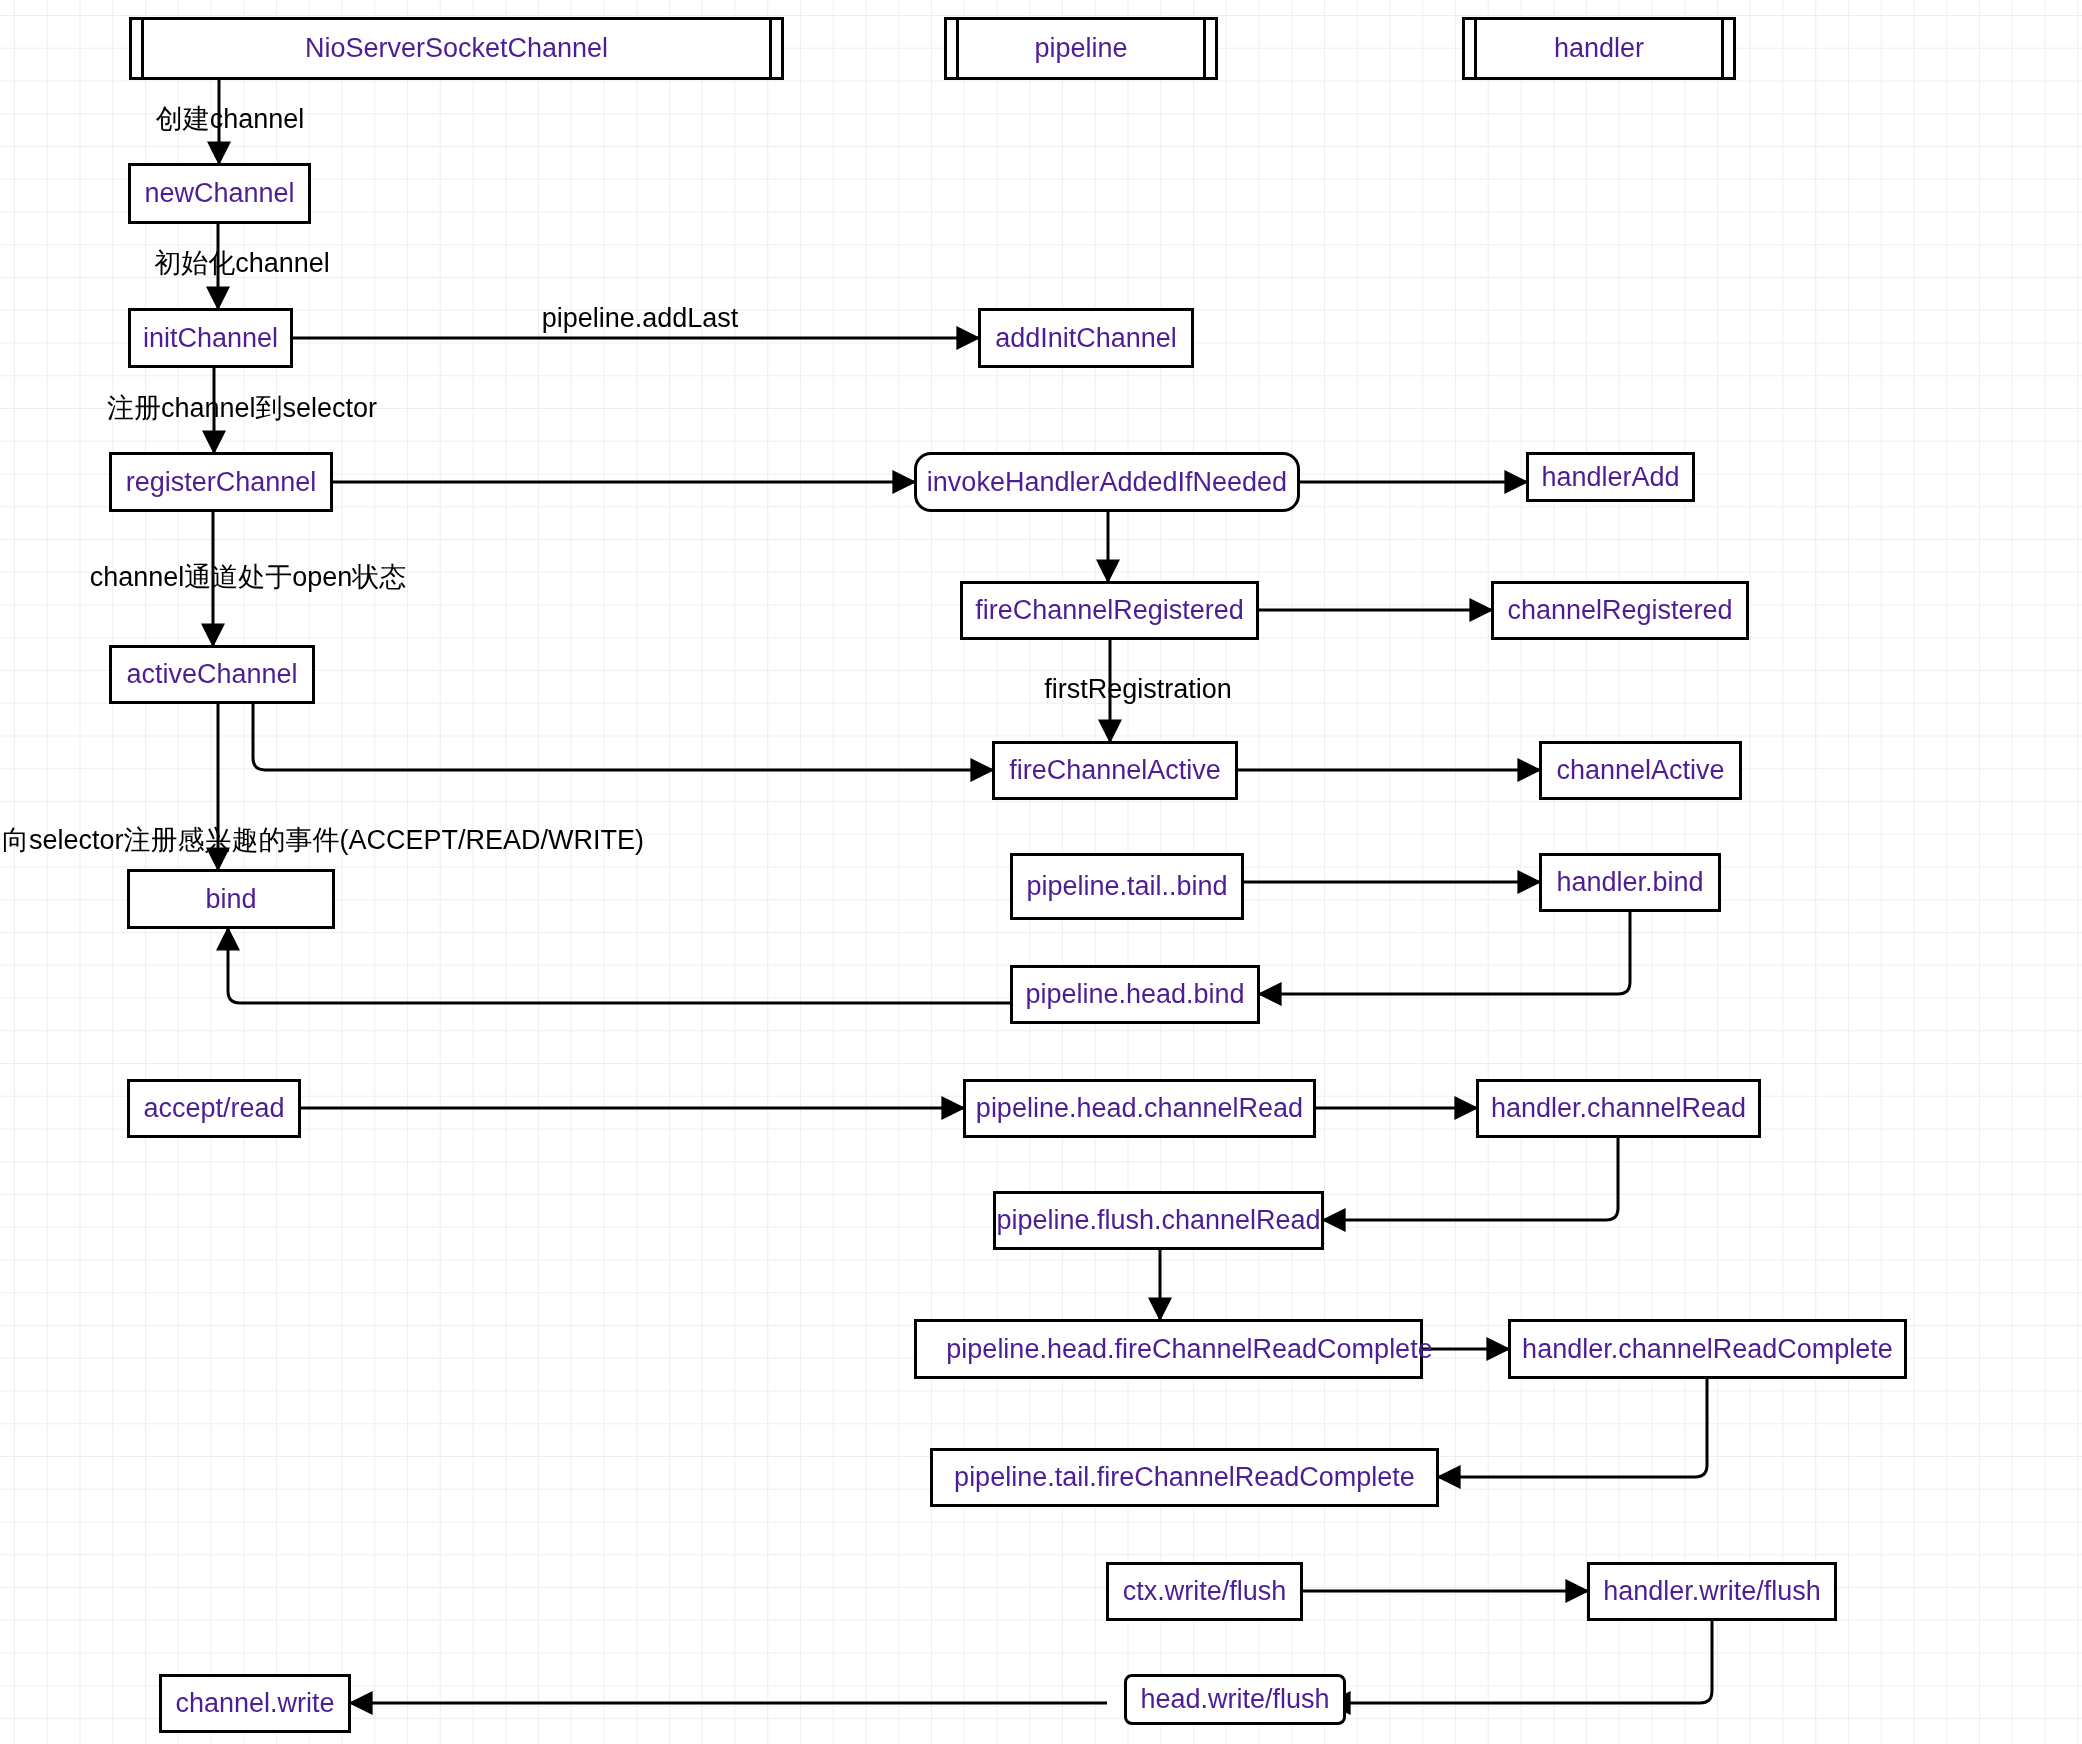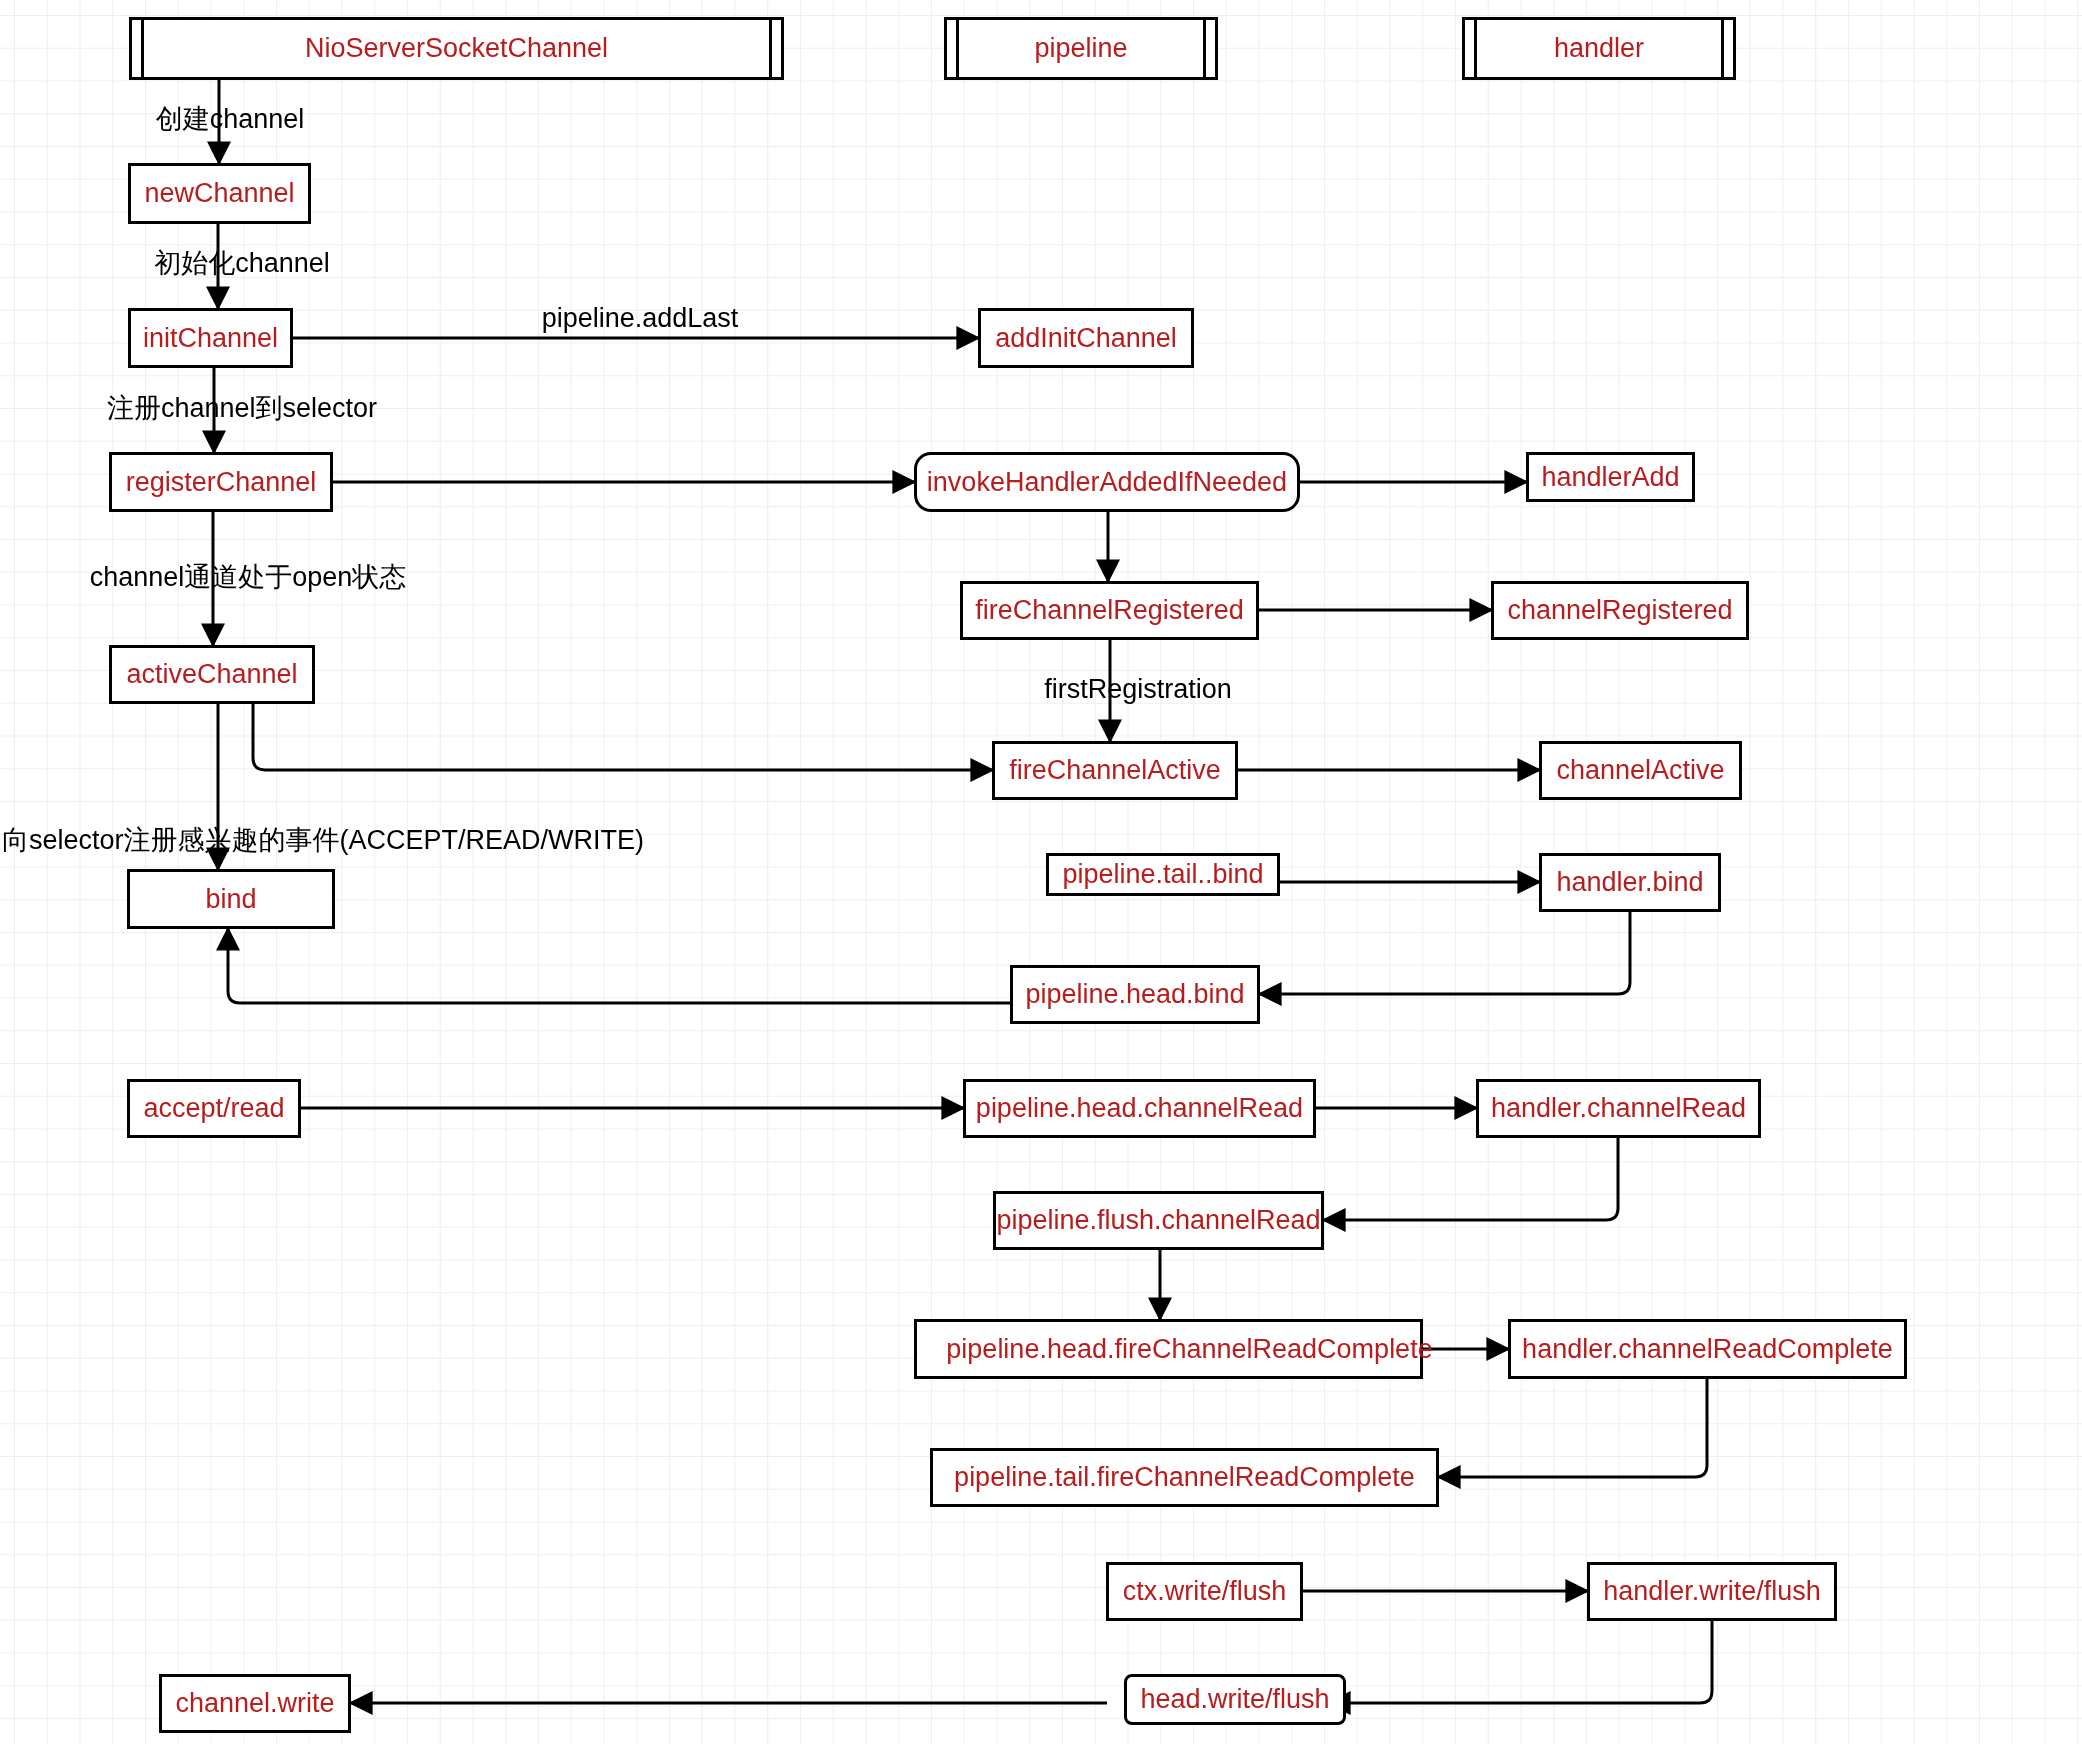--- a/index.html
+++ b/index.html
@@ -15,21 +15,21 @@
     font-family:"Liberation Sans", sans-serif;
     overflow:hidden;
   }
   #edge-layer{position:absolute;left:0;top:0;width:2082px;height:1744px;}
   .node{
     position:absolute;
     box-sizing:border-box;
     border:3px solid #000000;
     background:#ffffff;
     display:flex;align-items:center;justify-content:center;
-    font-size:27px;color:#b91c1c;white-space:nowrap;
+    font-size:27px;color:#4c1d95;white-space:nowrap;
     z-index:2;
   }
   .node.header::before,.node.header::after{
     content:"";position:absolute;top:0;bottom:0;width:3px;background:#000000;
   }
   .node.header::before{left:9px;}
   .node.header::after{right:9px;}
   .free-label{
     position:absolute;
     font-size:27px;color:#000000;white-space:nowrap;
@@ -86,21 +86,21 @@
       <div class="node" style="left: 978px; top: 308px; width: 216px; height: 60px;">addInitChannel</div>
       <div class="node" style="left: 109px; top: 452px; width: 224px; height: 60px;">registerChannel</div>
       <div class="node" style="left: 914px; top: 452px; width: 386px; height: 60px; border-radius: 17px;">invokeHandlerAddedIfNeeded</div>
       <div class="node" style="left: 1526px; top: 452px; width: 169px; height: 50px;">handlerAdd</div>
       <div class="node" style="left: 960px; top: 581px; width: 299px; height: 59px;">fireChannelRegistered</div>
       <div class="node" style="left: 1491px; top: 581px; width: 258px; height: 59px;">channelRegistered</div>
       <div class="node" style="left: 109px; top: 645px; width: 206px; height: 59px;">activeChannel</div>
       <div class="node" style="left: 992px; top: 741px; width: 246px; height: 59px;">fireChannelActive</div>
       <div class="node" style="left: 1539px; top: 741px; width: 203px; height: 59px;">channelActive</div>
       <div class="node" style="left: 127px; top: 869px; width: 208px; height: 60px;">bind</div>
-      <div class="node" style="left: 1010px; top: 853px; width: 234px; height: 43px; margin-left: 36px;">pipeline.tail..bind</div>
+      <div class="node" style="left: 1010px; top: 853px; width: 234px; height: 67px;">pipeline.tail..bind</div>
       <div class="node" style="left: 1539px; top: 853px; width: 182px; height: 59px;">handler.bind</div>
       <div class="node" style="left: 1010px; top: 965px; width: 250px; height: 59px;">pipeline.head.bind</div>
       <div class="node" style="left: 127px; top: 1079px; width: 174px; height: 59px;">accept/read</div>
       <div class="node" style="left: 963px; top: 1079px; width: 353px; height: 59px;">pipeline.head.channelRead</div>
       <div class="node" style="left: 1476px; top: 1079px; width: 285px; height: 59px;">handler.channelRead</div>
       <div class="node" style="left: 993px; top: 1191px; width: 331px; height: 59px;">pipeline.flush.channelRead</div>
       <div class="node" style="left: 914px; top: 1319px; width: 509px; height: 60px; padding-left: 42px;">pipeline.head.fireChannelReadComplete</div>
       <div class="node" style="left: 1508px; top: 1319px; width: 399px; height: 60px;">handler.channelReadComplete</div>
       <div class="node" style="left: 930px; top: 1448px; width: 509px; height: 59px;">pipeline.tail.fireChannelReadComplete</div>
       <div class="node" style="left: 1106px; top: 1562px; width: 197px; height: 59px;">ctx.write/flush</div>

